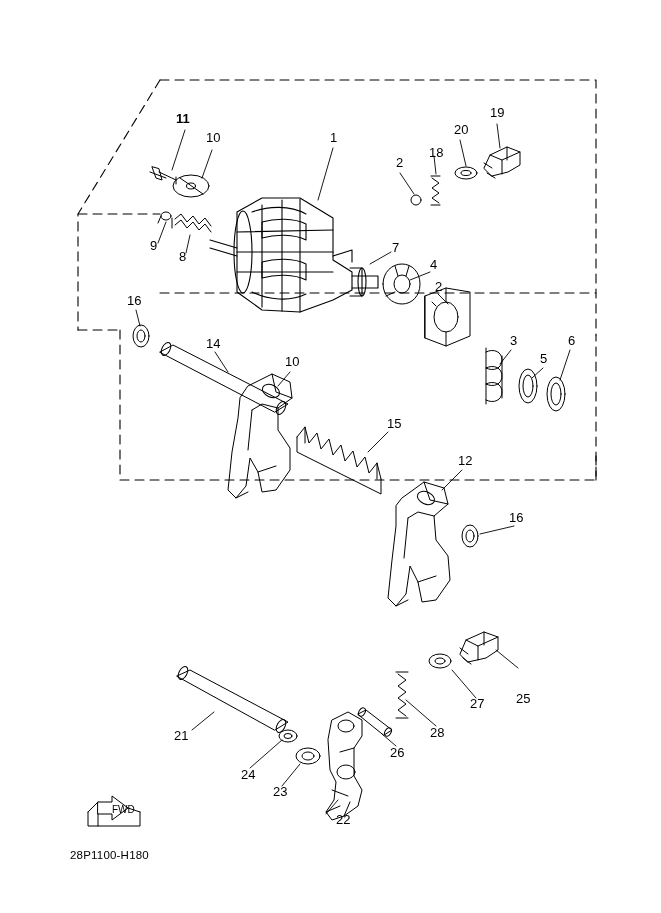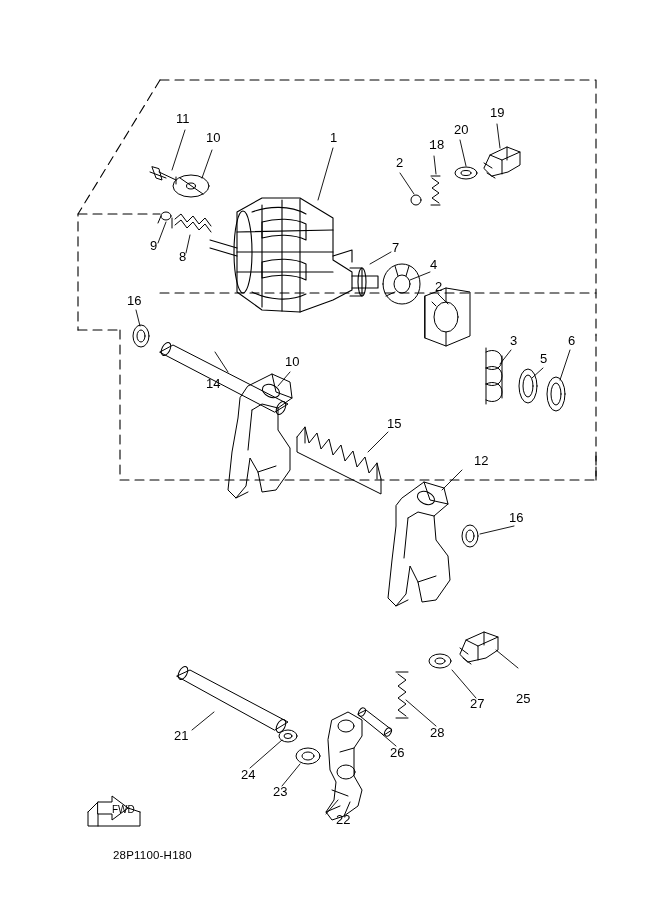--- a/index.html
+++ b/index.html
@@ -326,37 +326,37 @@
   <div class="callout" style="left:330px; top:131px;">1</div>
   <div class="callout" style="left:435px; top:280px;">2</div>
   <div class="callout" style="left:510px; top:334px;">3</div>
   <div class="callout" style="left:430px; top:258px;">4</div>
   <div class="callout" style="left:540px; top:352px;">5</div>
   <div class="callout" style="left:568px; top:334px;">6</div>
   <div class="callout" style="left:392px; top:241px;">7</div>
   <div class="callout" style="left:179px; top:250px;">8</div>
   <div class="callout" style="left:150px; top:239px;">9</div>
   <div class="callout" style="left:206px; top:131px;">10</div>
-  <div class="callout" style="left:176px; top:112px;">11</div>
-  <div class="callout" style="left:458px; top:454px;margin-left:16px;">12</div>
+  <div class="callout" style="left:176px; top:112px;font-weight:bold;">11</div>
+  <div class="callout" style="left:458px; top:454px;">12</div>
   <div class="callout" style="left:285px; top:355px;">10</div>
-  <div class="callout" style="left:206px; top:337px;margin-top:40px;">14</div>
+  <div class="callout" style="left:206px; top:337px;">14</div>
   <div class="callout" style="left:387px; top:417px;">15</div>
   <div class="callout" style="left:127px; top:294px;">16</div>
   <div class="callout" style="left:509px; top:511px;">16</div>
   <div class="callout" style="left:396px; top:156px;">2</div>
-  <div class="callout" style="left:429px; top:139px;font-family:Liberation Mono, monospace;">18</div>
+  <div class="callout" style="left:429px; top:146px;">18</div>
   <div class="callout" style="left:490px; top:106px;">19</div>
   <div class="callout" style="left:454px; top:123px;">20</div>
   <div class="callout" style="left:174px; top:729px;">21</div>
   <div class="callout" style="left:316px; top:813px;margin-left:20px;">22</div>
   <div class="callout" style="left:273px; top:785px;">23</div>
   <div class="callout" style="left:241px; top:768px;">24</div>
   <div class="callout" style="left:516px; top:669px;margin-top:23px;">25</div>
   <div class="callout" style="left:390px; top:746px;">26</div>
   <div class="callout" style="left:470px; top:697px;">27</div>
   <div class="callout" style="left:430px; top:726px;">28</div>
 
   <div class="fwd-label" style="left:112px; top:804px;">FWD</div>
 
-  <div class="partcode" style="left:70px; top:849px;margin-left:43px;">28P1100-H180</div>
+  <div class="partcode" style="left:70px; top:849px;">28P1100-H180</div>
 
 </div>
 
 </body></html>

